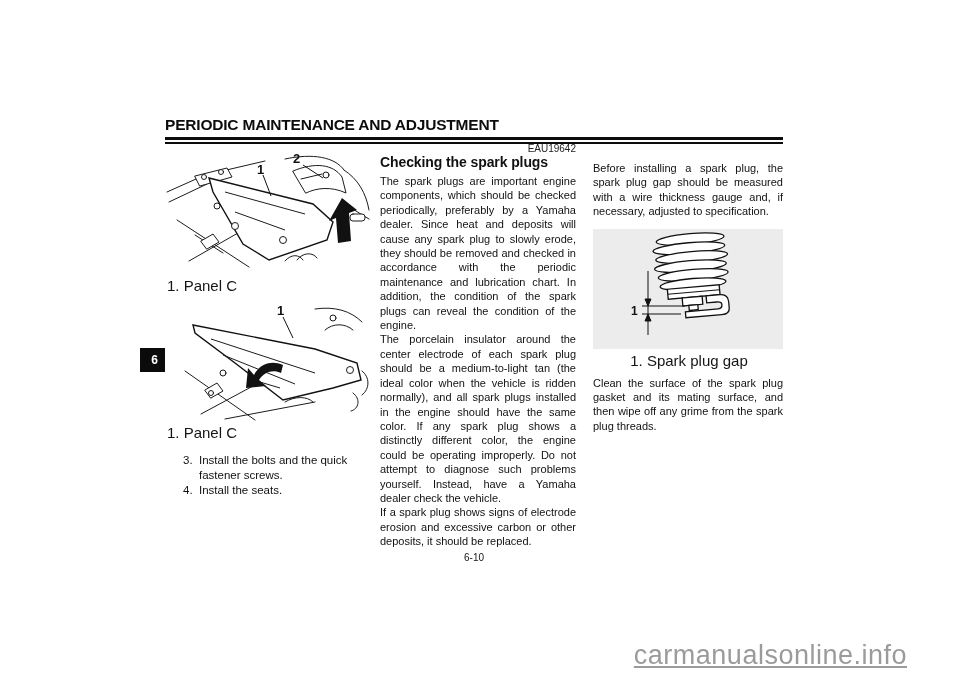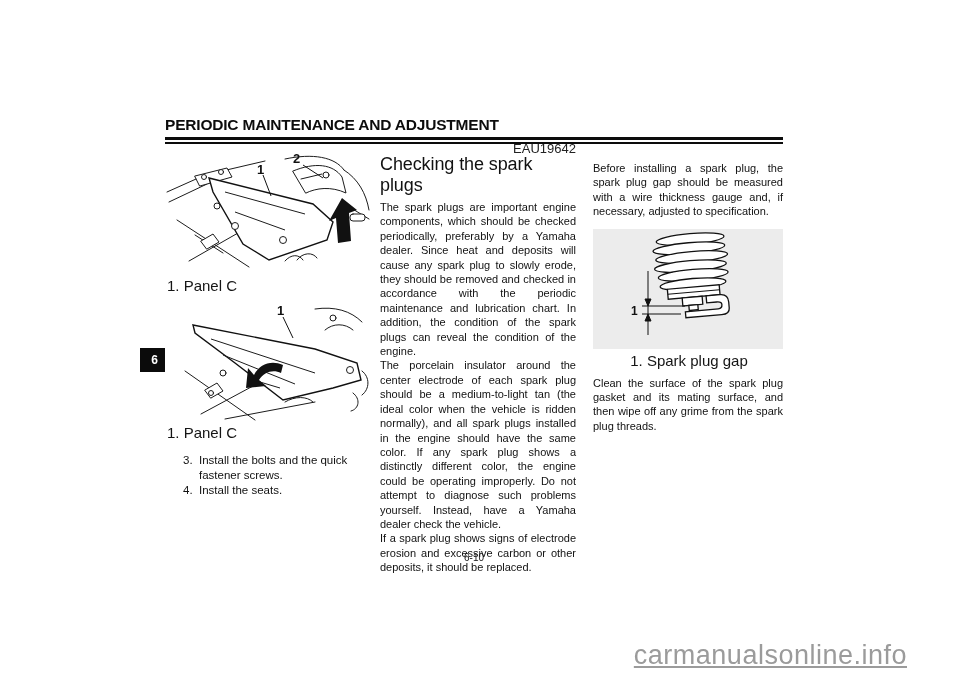--- a/index.html
+++ b/index.html
@@ -30,22 +30,22 @@
 
   .figure{display:block;background:#fff;}
   .fig-caption{font-size:15px;line-height:13px;color:#151515;margin:3px 0 0 2px;}
   .fig-caption div{white-space:nowrap;}
 
   .steps{margin-top:14px;padding-left:18px;}
   .step{display:flex;font-size:11.5px;line-height:14.5px;margin-bottom:1px;}
   .step-num{width:16px;flex:none;}
   .step-text{flex:1;}
 
-  .eau-code{font-size:13px;text-align:right;color:#222;line-height:9px;}
-  .article-heading{margin:1px 0 4px 0;font-size:18px;font-weight:normal;letter-spacing:-0.1px;}
+  .eau-code{font-size:10px;text-align:right;color:#222;line-height:9px;}
+  .article-heading{margin:1px 0 4px 0;font-size:14px;font-weight:bold;letter-spacing:-0.1px;}
   .body-para{margin:0;font-size:11px;line-height:14.4px;text-align:justify;}
 
   .spec-box{
     border:2px solid #0d0d0d;padding:4px 6px 6px 8px;background:#fff;
     font-size:11px;line-height:13.5px;
   }
   .spec-box .box-title{font-weight:bold;}
   .spec-box .box-line{padding-left:13px;}
   .col3 .body-para{margin-top:9px;}
   .plug-figure-wrap{margin-top:10px;width:190px;height:120px;background:#ececec;}

